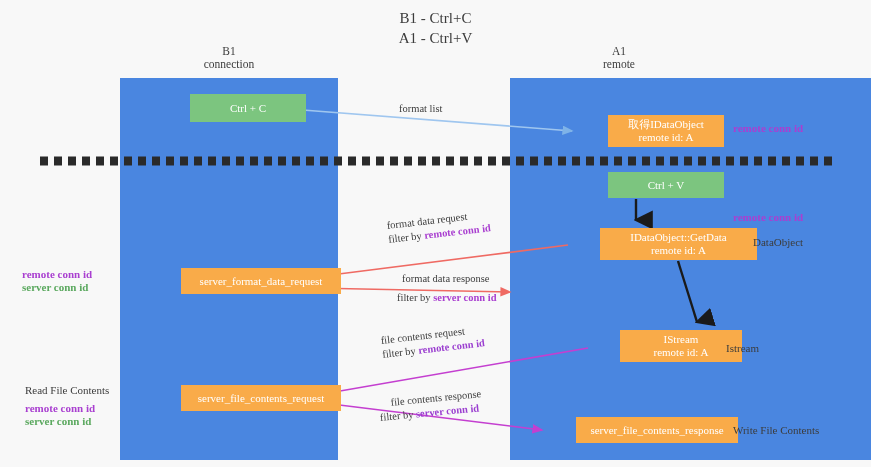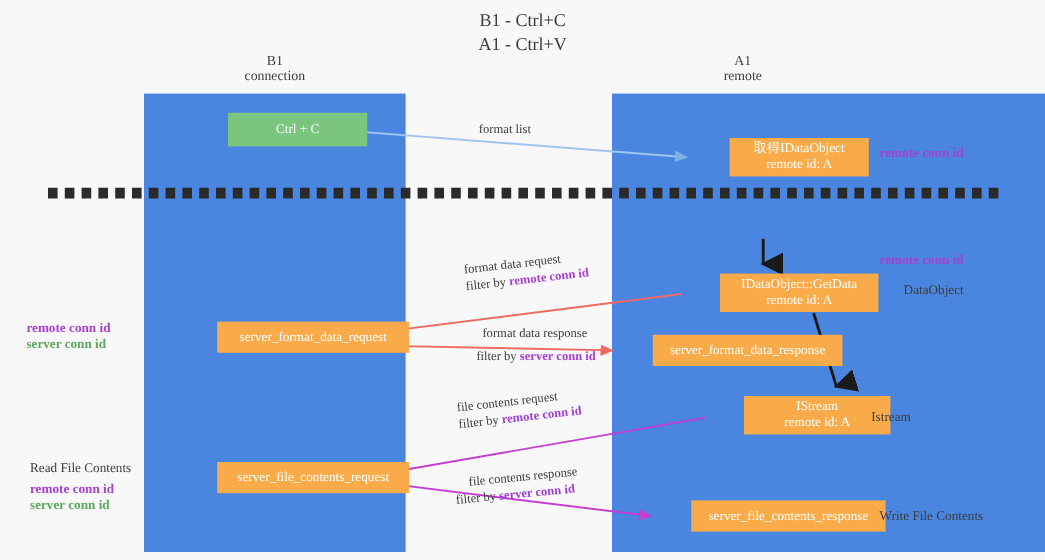--- a/index.html
+++ b/index.html
@@ -35,21 +35,21 @@
     display:flex;flex-direction:column;align-items:center;justify-content:center;
     color:#ffffff;font-size:11px;line-height:13px;text-align:center;white-space:pre;margin-left:30px;
   }
   .box.green{background:#7cc57f;}
   .box.orange{background:#f9ab49;}
   .box .l2{font-size:11px;}
 
   #box-ctrlc{left:160px;top:94px;width:116px;height:28px;}
   #box-idataobject{left:578px;top:115px;width:116px;height:32px;}
   #box-ctrlv{left:578px;top:172px;width:116px;height:26px;}
-  #box-getdata{left:570px;top:228px;width:132px;height:32px;}
+  #box-getdata{left:570px;top:228px;width:157px;height:32px;}
   #box-fmt-req{left:151px;top:268px;width:160px;height:26px;}
   #box-fmt-res{left:514px;top:279px;width:158px;height:26px;}
   #box-istream{left:590px;top:330px;width:122px;height:32px;}
   #box-file-req{left:151px;top:385px;width:160px;height:26px;}
   #box-file-res{left:546px;top:417px;width:162px;height:26px;align-items:center;}
 
   
   .sidelabel{position:absolute;font-size:11px;line-height:13px;white-space:pre;}
   .sidelabel.dark{color:#3c3c3c;}
   .sidelabel.purple{color:#a93fd0;font-weight:bold;}
@@ -132,33 +132,33 @@
 
   <div class="box green" id="box-ctrlc">
     <span>Ctrl + C</span>
   </div>
 
   <div class="box orange" id="box-idataobject">
     <span>取得IDataObject</span>
     <span class="l2">remote id: A</span>
   </div>
 
+  <div class="box green" id="box-ctrlv">
+    <span>Ctrl + V</span>
+  </div>
 
   <div class="box orange" id="box-getdata">
     <span>IDataObject::GetData</span>
     <span class="l2">remote id: A</span>
   </div>
 
   <div class="box orange" id="box-fmt-req">
     <span>server_format_data_request</span>
   </div>
 
-  <div class="box orange" id="box-fmt-res">
-    <span>server_format_data_response</span>
-  </div>
 
   <div class="box orange" id="box-istream">
     <span>IStream</span>
     <span class="l2">remote id: A</span>
   </div>
 
   <div class="box orange" id="box-file-req">
     <span>server_file_contents_request</span>
   </div>
 

